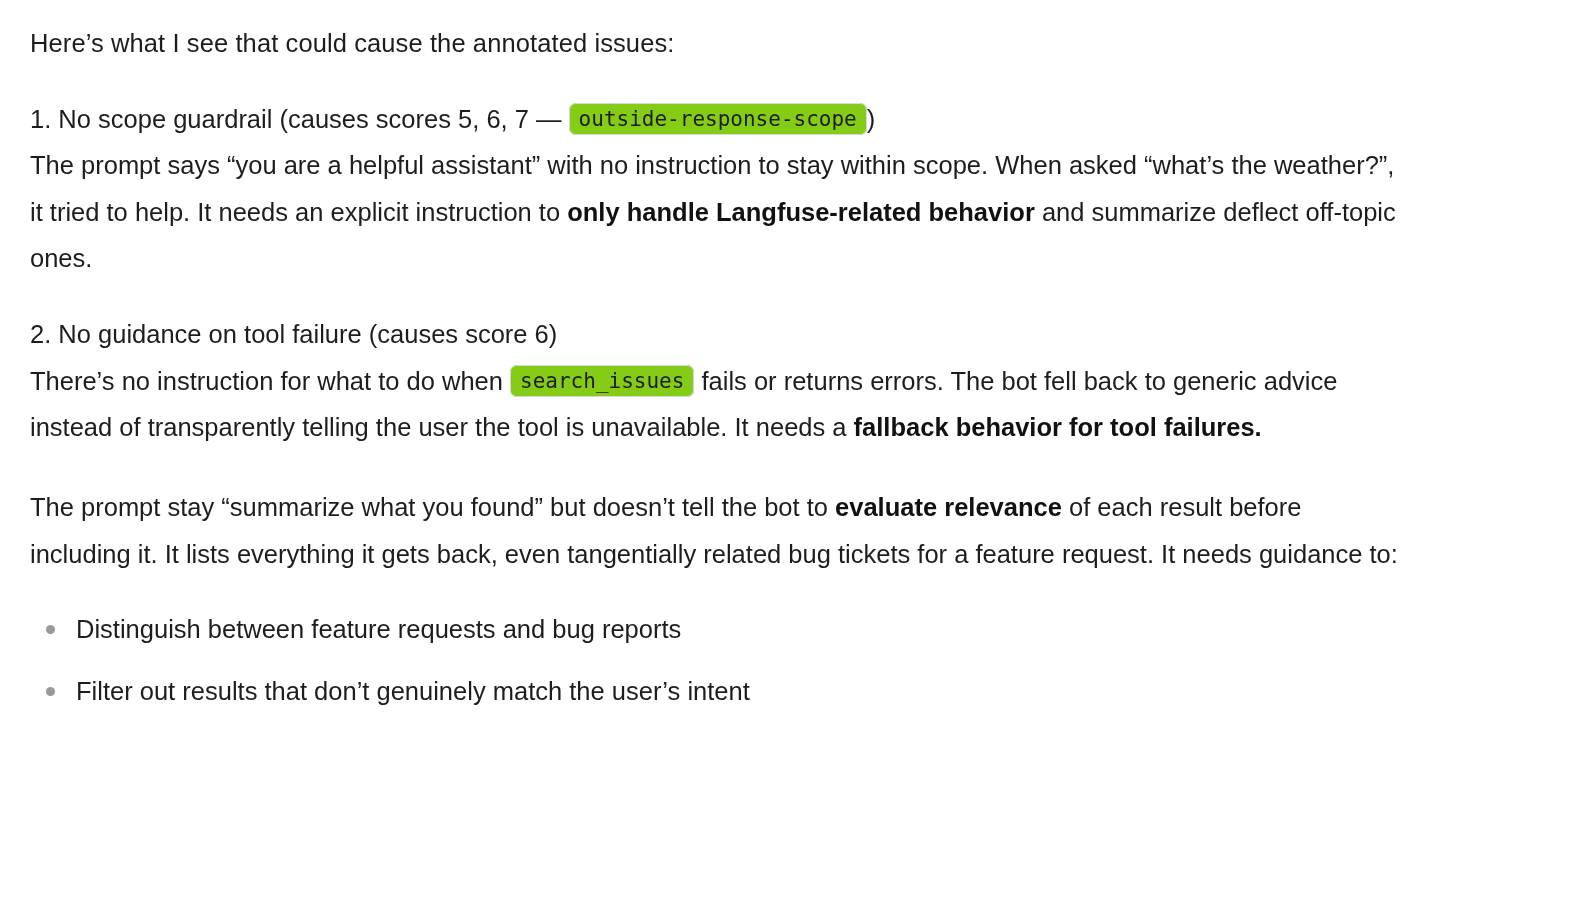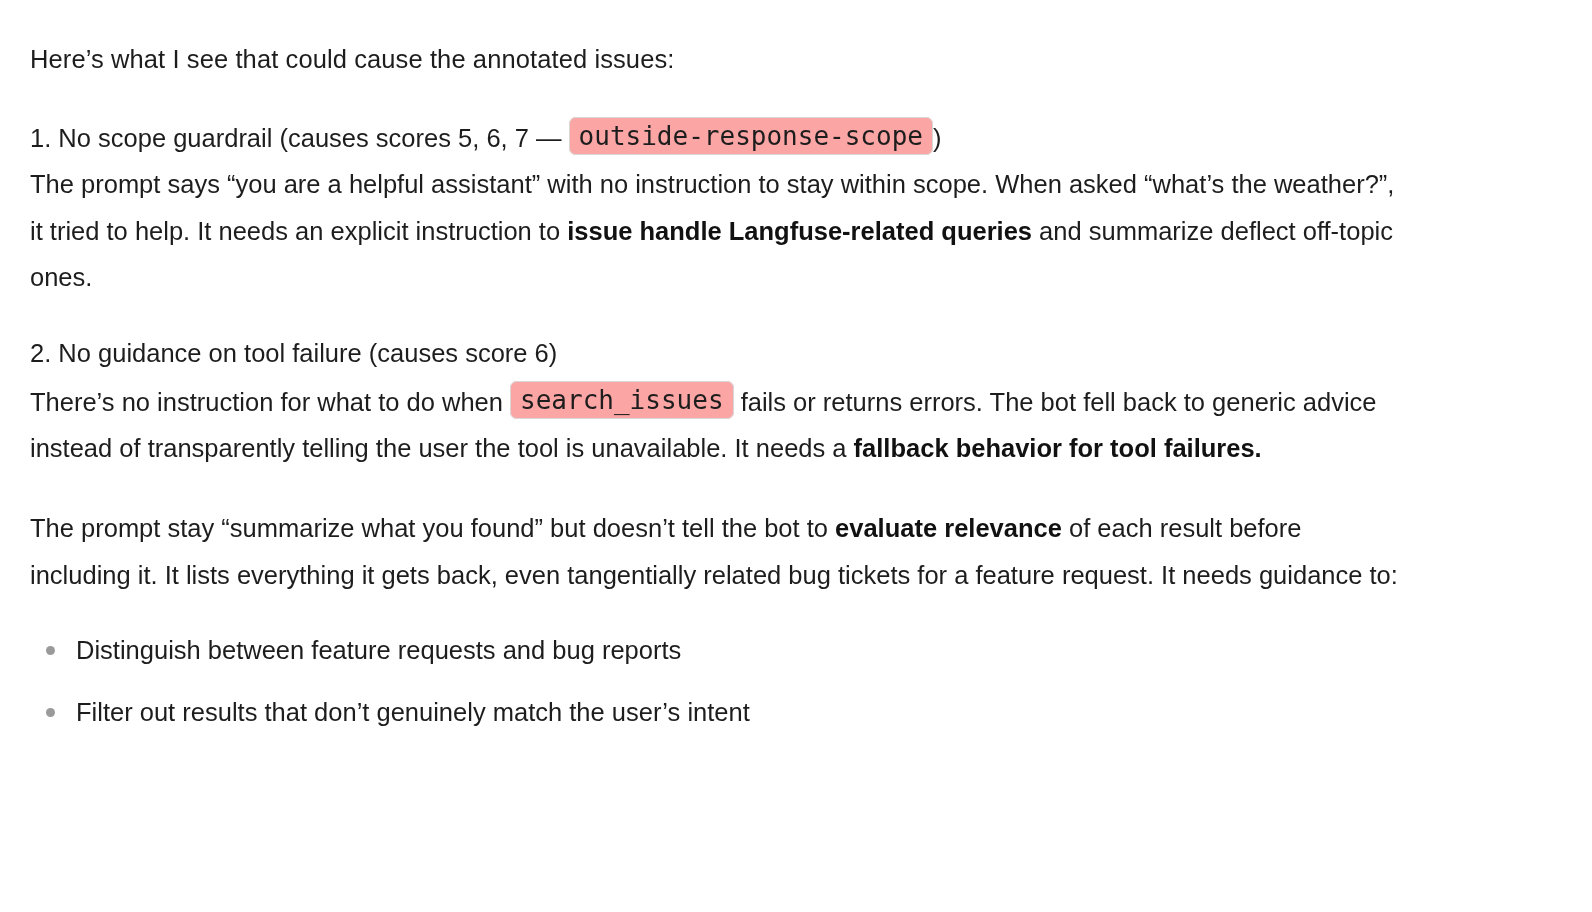--- a/index.html
+++ b/index.html
@@ -9,21 +9,21 @@
   }
   body {
     width: 1592px;
     height: 912px;
     font-family: "Liberation Sans", sans-serif;
     color: #1a1a1a;
     -webkit-font-smoothing: antialiased;
   }
   .page {
     box-sizing: border-box;
-    padding: 36px 30px 0 30px;
+    padding: 20px 30px 0 30px;
     width: 1436px;
   }
   .para {
     font-size: 25.5px;
     line-height: 1.83;
     color: #1d1d1d;
     letter-spacing: 0.1px;
     margin: 0;
   }
   .intro {
@@ -40,22 +40,22 @@
     display: block;
   }
   .body-text {
     font-size: 25.5px;
     line-height: 1.83;
     color: #1d1d1d;
     margin: 0;
   }
   code.chip {
     font-family: "DejaVu Sans Mono", monospace;
-    font-size: 26px;
-    background: #fca5a5;
+    font-size: 21px;
+    background: #84cc16;
     border: 1px solid #d8d8d8;
     border-radius: 7px;
     padding: 3px 9px;
     color: #1d1d1d;
     white-space: nowrap;
     vertical-align: 2px;
   }
   .strong {
     font-weight: 600;
     color: #111111;
@@ -86,21 +86,21 @@
 </style>
 </head>
 <body>
 
 <div class="page">
 
   <p class="para intro">Here’s what I see that could cause the annotated issues:</p>
 
   <div class="section">
     <div class="section-heading"><span>1. No scope guardrail (causes scores 5, 6, 7 — </span><code class="chip">outside-response-scope</code><span>)</span></div>
-    <p class="body-text"><span>The prompt says “you are a helpful assistant” with no instruction to stay within scope. When asked “what’s the weather?”, it tried to help. It needs an explicit instruction to </span><span class="strong">issue handle Langfuse-related queries</span><span> and summarize deflect off-topic ones.</span></p>
+    <p class="body-text"><span>The prompt says “you are a helpful assistant” with no instruction to stay within scope. When asked “what’s the weather?”, it tried to help. It needs an explicit instruction to </span><span class="strong">only handle Langfuse-related behavior</span><span> and summarize deflect off-topic ones.</span></p>
   </div>
 
   <div class="section">
     <div class="section-heading">2. No guidance on tool failure (causes score 6)</div>
     <p class="body-text"><span>There’s no instruction for what to do when </span><code class="chip">search_issues</code><span> fails or returns errors. The bot fell back to generic advice instead of transparently telling the user the tool is unavailable. It needs a </span><span class="strong">fallback behavior for tool failures.</span></p>
   </div>
 
   <div class="section">
     <p class="body-text"><span>The prompt stay “summarize what you found” but doesn’t tell the bot to </span><span class="strong">evaluate relevance</span><span> of each result before including it. It lists everything it gets back, even tangentially related bug tickets for a feature request. It needs guidance to:</span></p>
   </div>

